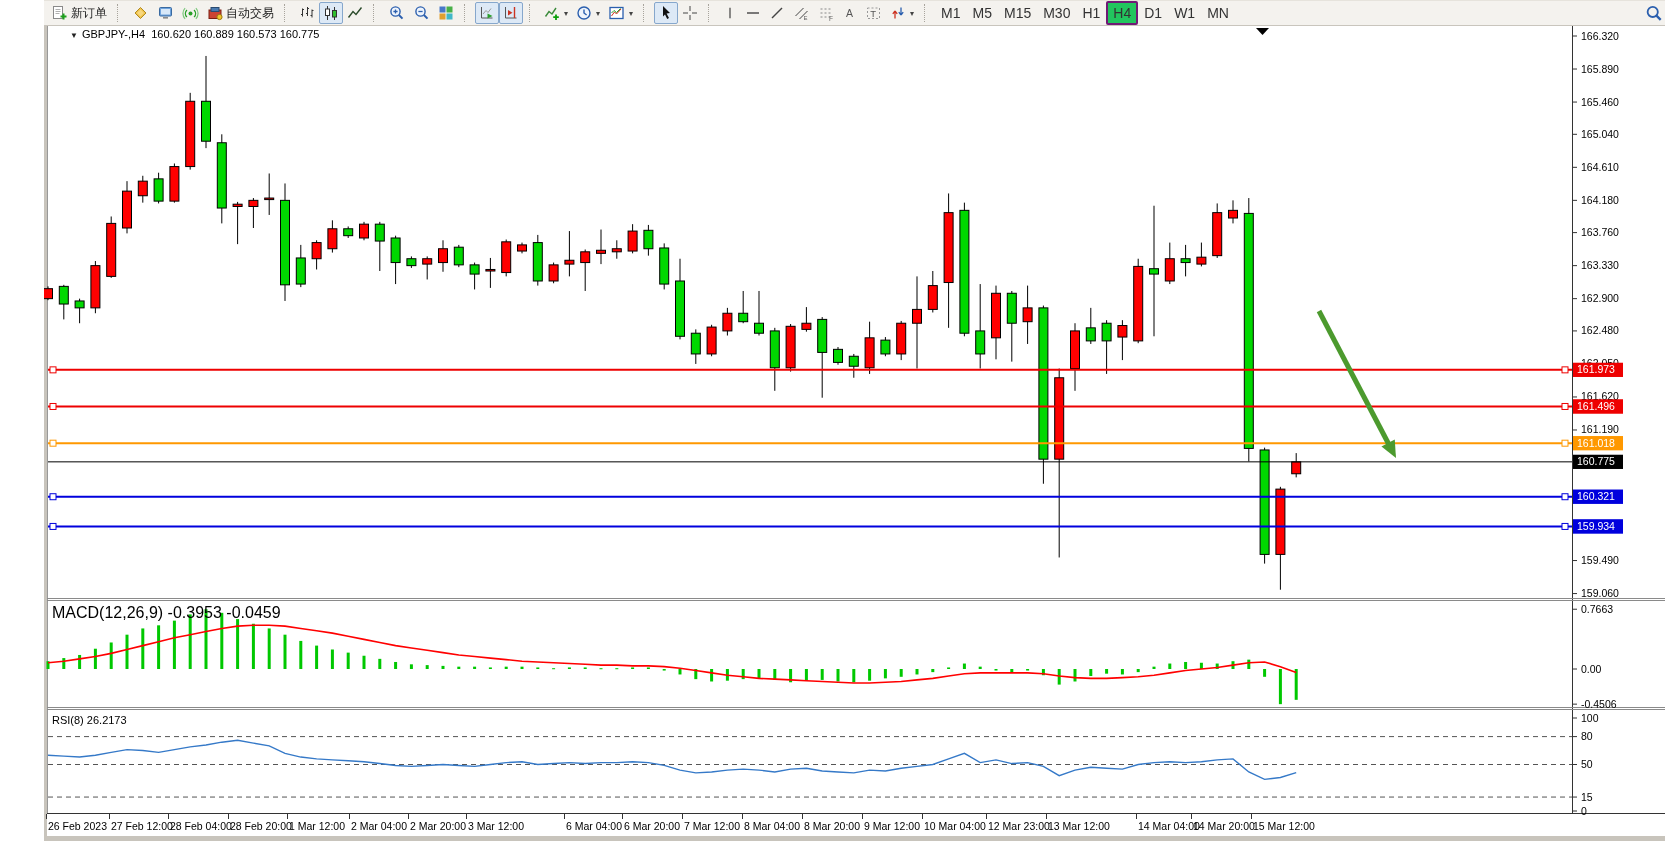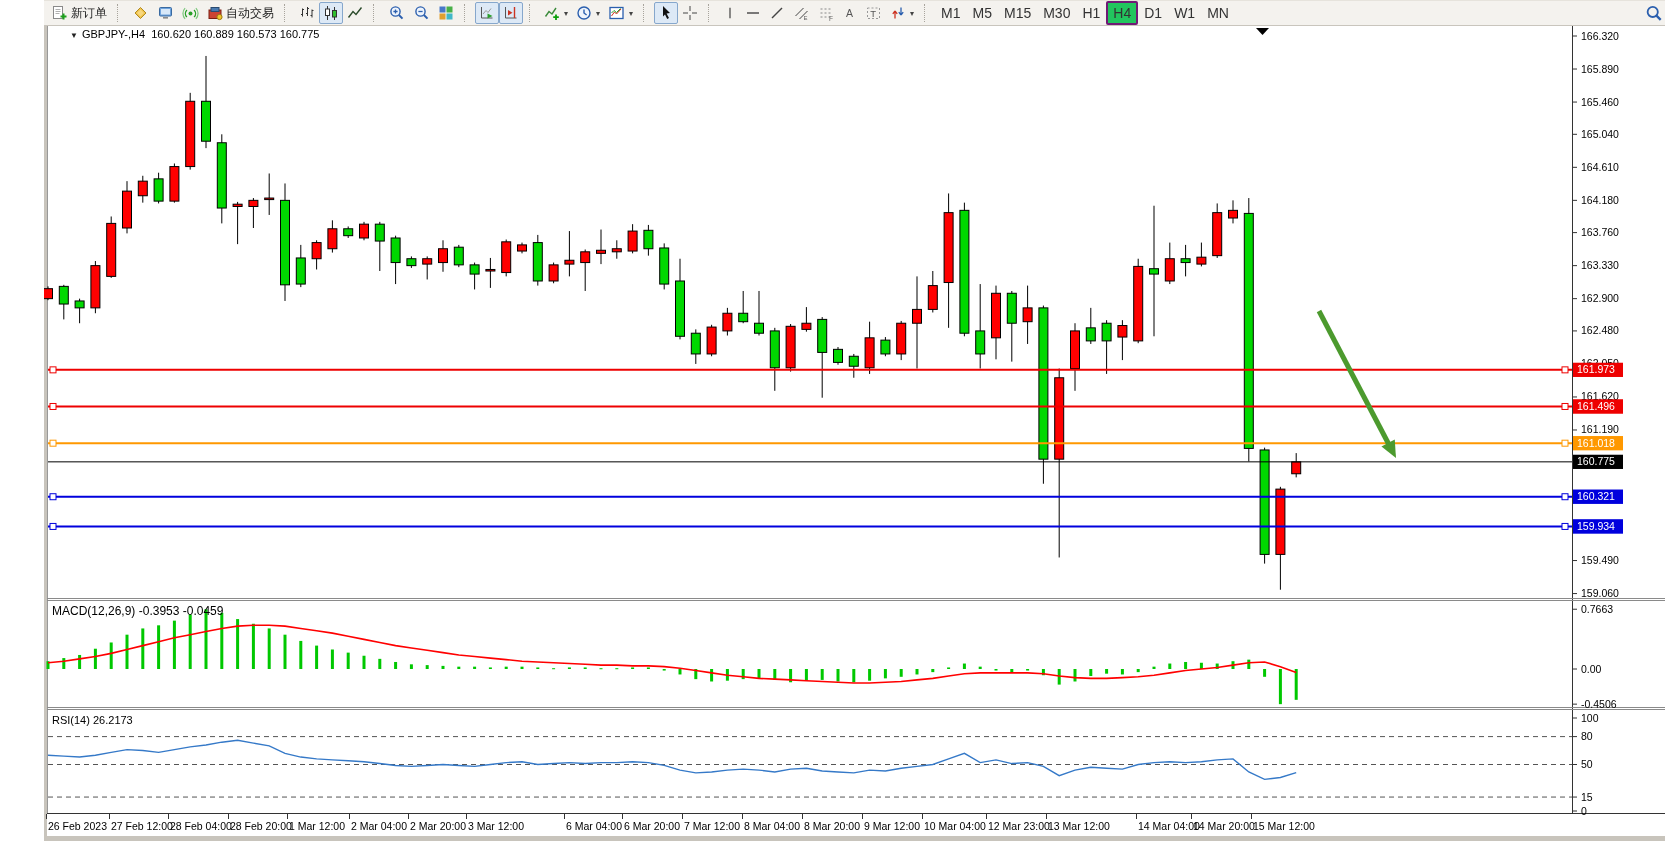--- a/index.html
+++ b/index.html
@@ -27,21 +27,21 @@
          align-items:center;justify-content:center;padding:0 2px;}
   
   .chart-bg{position:absolute;top:24px;left:3px;right:3px;bottom:6px;background:#fff;}
   .edge-l{position:absolute;top:24px;left:0;width:3px;bottom:0;background:#c8c4bc;}
   .edge-r{position:absolute;top:24px;right:0;width:3px;bottom:0;background:#c8c4bc;}
   .edge-b{position:absolute;left:0;right:0;bottom:0;height:6px;background:#c8c4bc;}
   svg.canvas{position:absolute;top:0;left:0;z-index:1;}
   .ovl{position:absolute;z-index:2;color:#000;}
   .ttl{top:27px;left:26px;font-size:11px;}
   .ttl .tri{font-size:8px;color:#222;margin-right:4px;}
-  .macd-lbl{top:603px;left:8px;font-size:12px;}
+  .macd-lbl{top:603px;left:8px;font-size:16px;}
   .rsi-lbl{top:713px;left:8px;font-size:11px;}
 </style>
 </head>
 <body>
 
 <div class="app">
 
   <div class="toolbar">
     <div class="tb-btn">
       <svg width="16" height="16" viewBox="0 0 16 16">
@@ -641,15 +641,15 @@
       <polygon points="1352,457 1337.4681445759993,445.4209163602665 1350.7556176052017,438.46081144020815" fill="#4c9a2e"></polygon>
     </svg>
 
   <div class="ovl ttl">
     <span class="tri">▼</span><span>GBPJPY-,H4</span>&nbsp;&nbsp;<span>160.620 160.889 160.573 160.775</span>
   </div>
   <div class="ovl macd-lbl">
     <span>MACD(12,26,9)</span> <span>-0.3953 -0.0459</span>
   </div>
   <div class="ovl rsi-lbl">
-    <span>RSI(14)</span> <span>26.2173</span>
+    <span>RSI(8)</span> <span>26.2173</span>
   </div>
 </div>
 
 </body></html>

